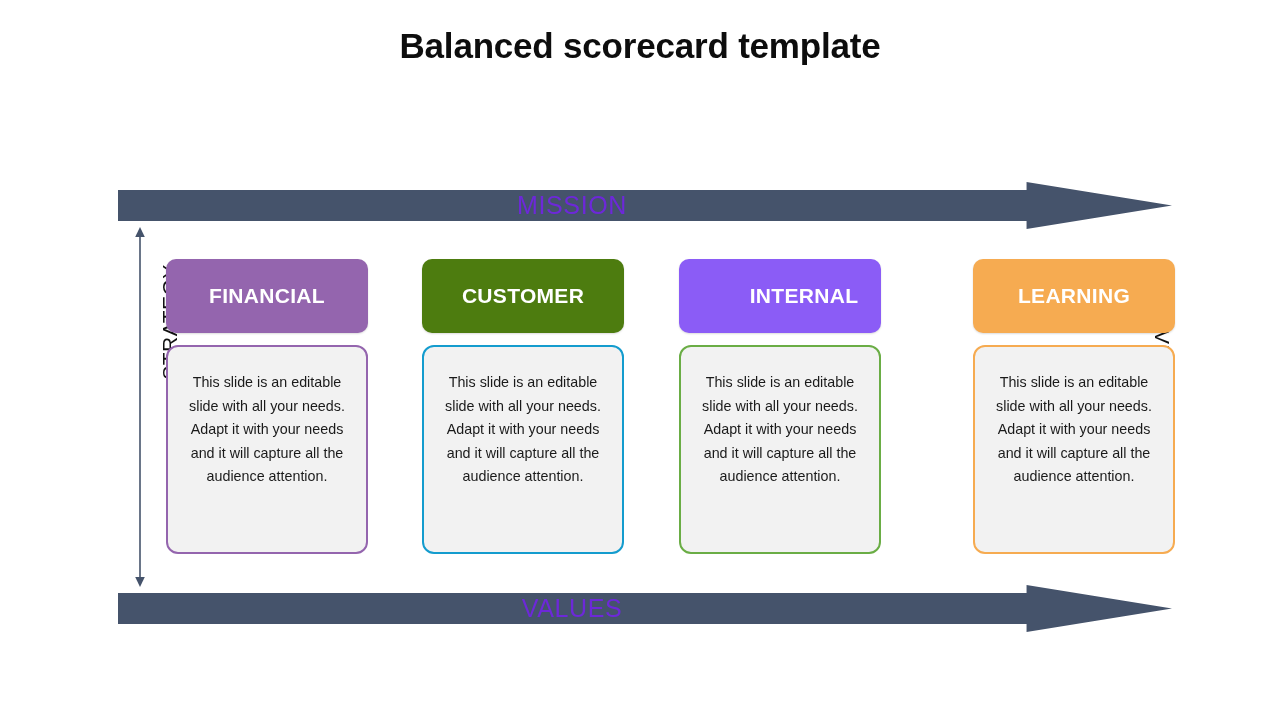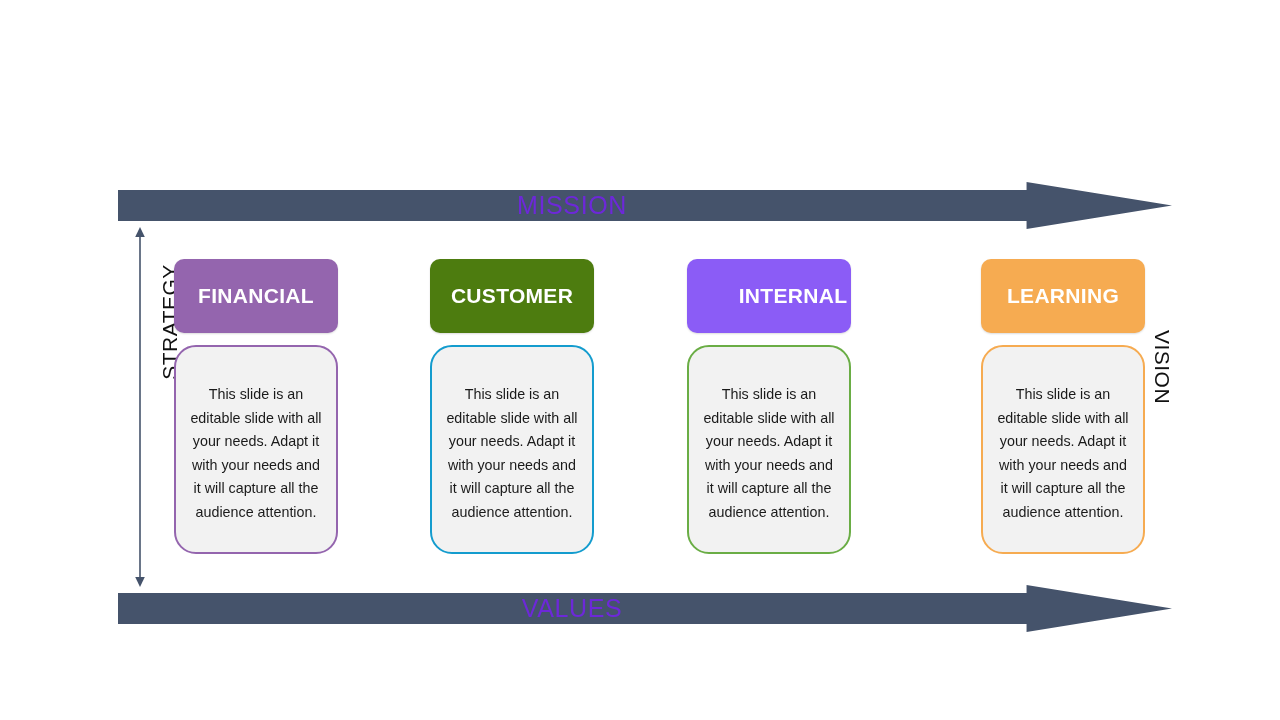--- a/index.html
+++ b/index.html
@@ -92,22 +92,21 @@
     left: 129px;
     top: 226px;
     width: 22px;
     height: 362px;
   }
 
   
   .column {
     position: absolute;
     top: 259px;
-    width: 164px;
-    margin-left: 8px;
+    width: 202px;
   }
   .col-0 { left: 166px; }
   .col-1 { left: 422px; }
   .col-2 { left: 679px; }
   .col-3 { left: 973px; }
 
   .col-header {
     height: 74px;
     border-radius: 10px;
     display: flex;
@@ -117,36 +116,37 @@
     font-size: 21px;
     font-weight: bold;
     letter-spacing: 0.3px;
     box-shadow: 0 1px 2px rgba(0,0,0,0.14);
   }
 
   .col-card {
     margin-top: 12px;
     height: 209px;
     background: #f2f2f2;
-    border-radius: 22px;
+    border-radius: 12px;
     border: 2px solid #cccccc;
-    padding: 36px 12px 10px 12px;
+    padding: 24px 12px 10px 12px;
   }
   .col-card-text {
     font-size: 14.3px;
     line-height: 23.5px;
     color: #1a1a1a;
     text-align: center;
   }
 </style>
 </head>
 <body>
 
 <div id="slide">
 
+  <div id="page-title" style="color: rgb(13, 13, 13);">Balanced scorecard template</div>
 
   <div class="arrow-bar" id="mission-bar">
     <div class="arrow-shape" style="background: rgb(69, 83, 107);"></div>
     <div class="arrow-label">MISSION</div>
   </div>
 
   <div class="arrow-bar" id="values-bar">
     <div class="arrow-shape" style="background: rgb(69, 83, 107);"></div>
     <div class="arrow-label">VALUES</div>
   </div>

